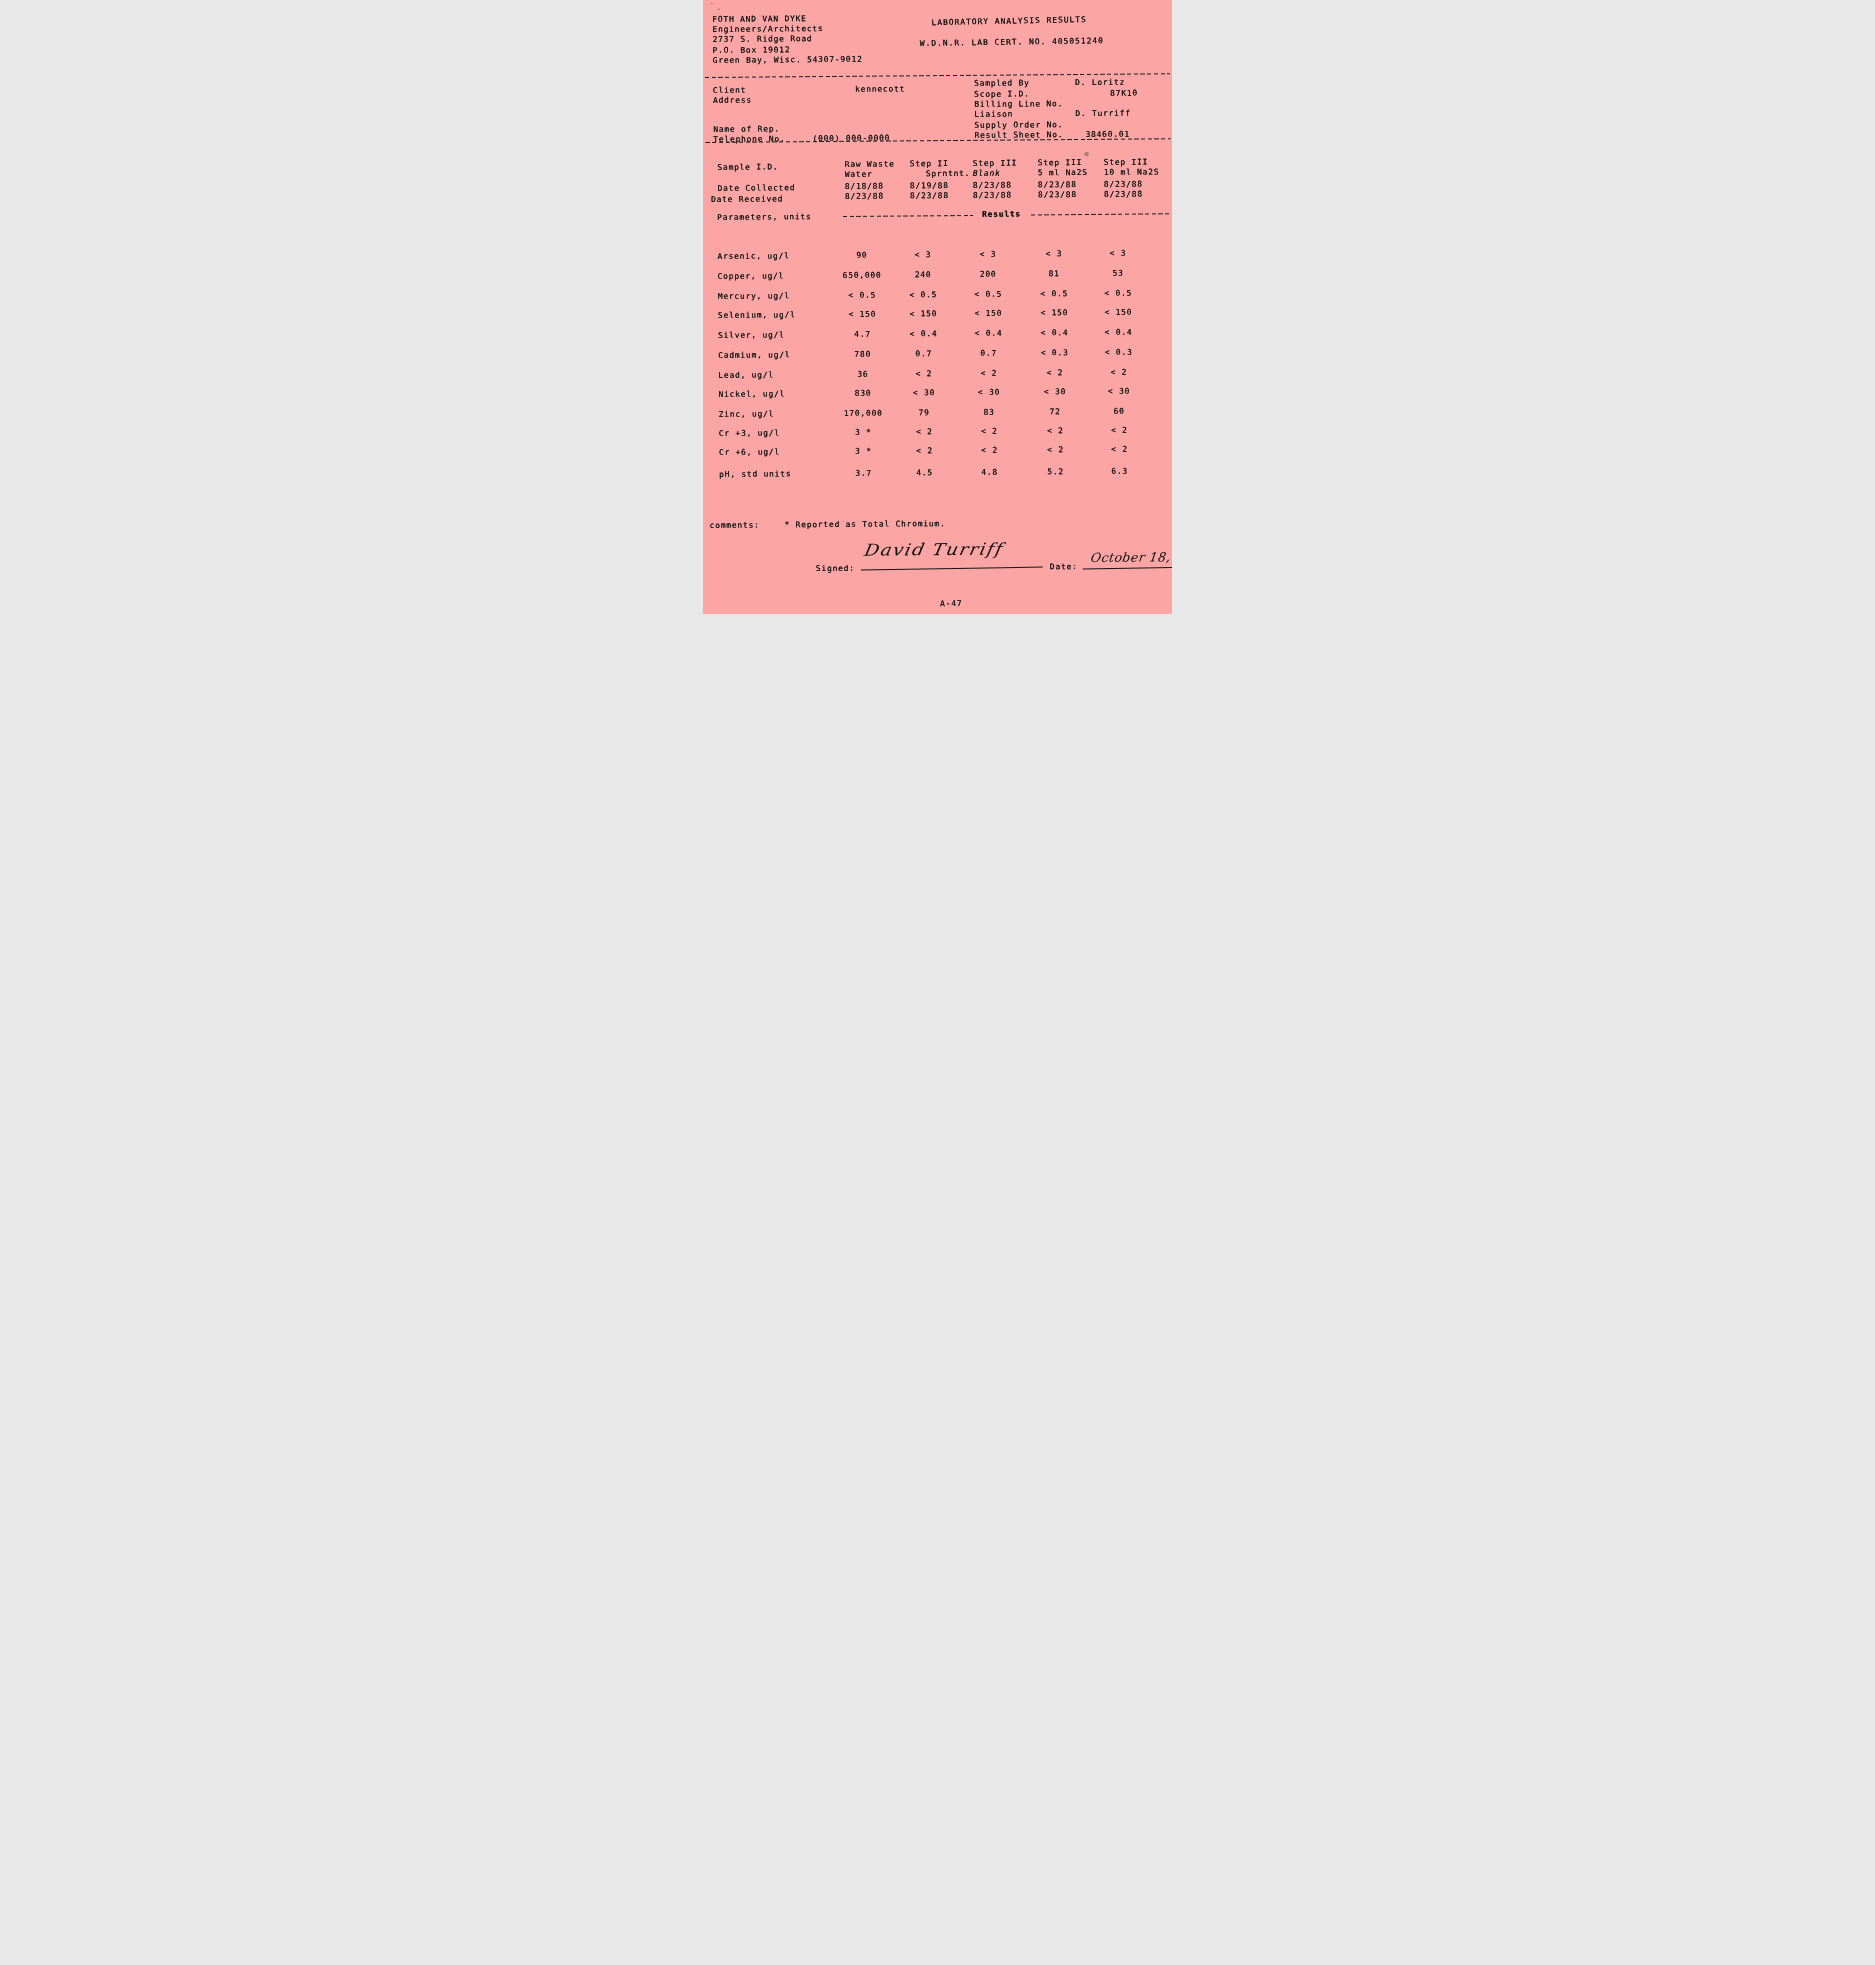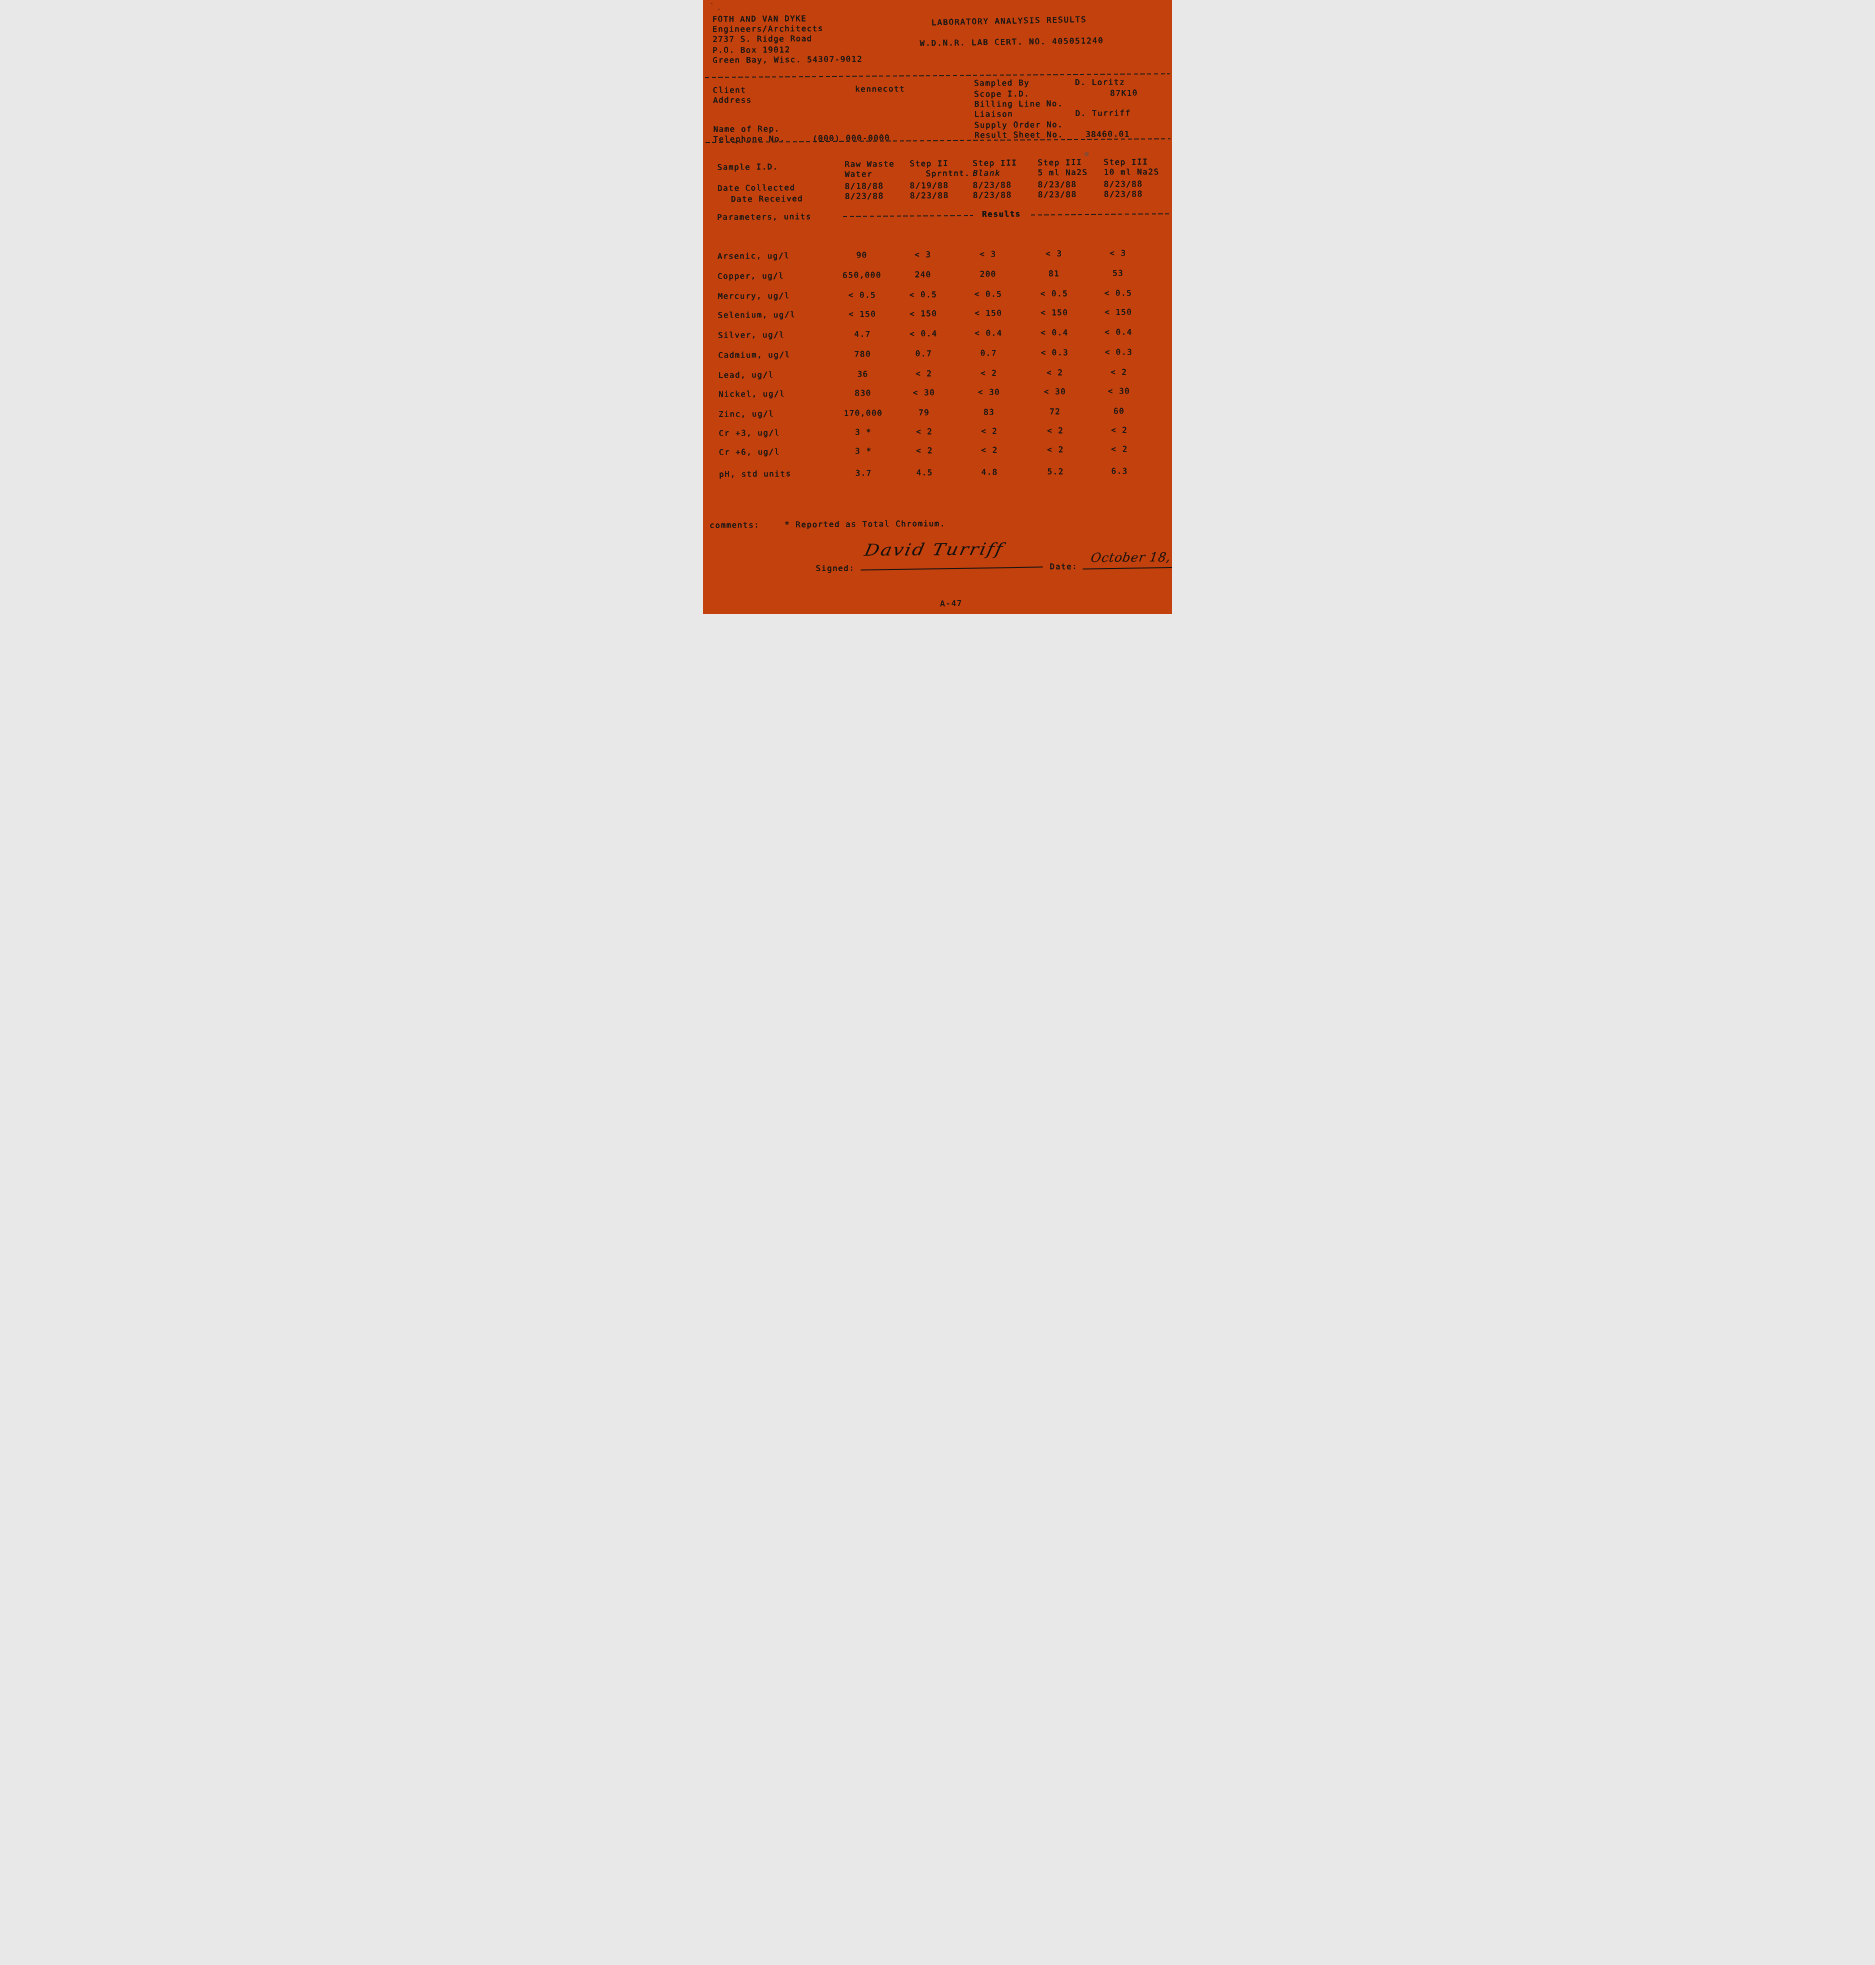--- a/index.html
+++ b/index.html
@@ -1,18 +1,18 @@
 <!DOCTYPE html>
 <html style="font-size:6.3px"><head>
 <meta charset="utf-8">
 <style>
   html,body { margin:0; padding:0; background:#e8e8e8; }
   .page {
     position:relative; width:469px; height:614px; margin:0 auto;
-    background:#c2410c; overflow:hidden;
+    background:#fca5a5; overflow:hidden;
     font-family:"DejaVu Sans Mono", monospace; color:#171717;
   }
   .tilt { position:absolute; left:0; top:0; width:100%; height:100%;
           transform:rotate(-0.45deg); transform-origin:0% 55%; }
   .t { position:absolute; white-space:pre; font-size:7.9px; letter-spacing:0.8px;
        line-height:9.4px; text-shadow:0.2px 0 0 currentColor; }
   .cellv { width:63px; text-align:center; }
   .dashes { position:absolute; height:1.2px;
     background:repeating-linear-gradient(90deg,#1b1b1b 0 4.3px, transparent 4.3px 6.7px); }
   .rule { position:absolute; height:1.2px; background:#141414; }
@@ -66,21 +66,21 @@
     <div class="t" style="left:374px;top:112px;">D. Turriff</div>
     <div class="t" style="left:273px;top:123px;">Supply Order No.</div>
     <div class="t" style="left:374px;top:123px;"></div>
     <div class="t" style="left:273px;top:133px;">Result Sheet No.</div>
     <div class="t" style="left:384px;top:133px;">38460.01</div>
 
     <div class="dashes" style="left:3.9px;top:142px;width:465px;"></div>
 
     <div class="t" style="left:15.7px;top:163px;">Sample I.D.</div>
     <div class="t" style="left:15.7px;top:184px;">Date Collected</div>
-    <div class="t" style="left:29px;top:195px;">Date Received</div>
+    <div class="t" style="left:9px;top:195px;">Date Received</div>
     <div class="t" style="left:15px;top:213px;">Parameters, units</div>
 
     <div class="dashes" style="left:141px;top:217px;width:130px;"></div>
     <div class="t" style="left:280px;top:212px;font-weight:bold;">Results</div>
     <div class="dashes" style="left:329px;top:217px;width:140px;"></div>
 
     <div id="table-layer">
         <div class="t" style="left: 143px; top: 161px;">Raw Waste</div>
         <div class="t" style="left: 143px; top: 171px;">Water</div>
         <div class="t" style="left: 143px; top: 183px;">8/18/88</div>

